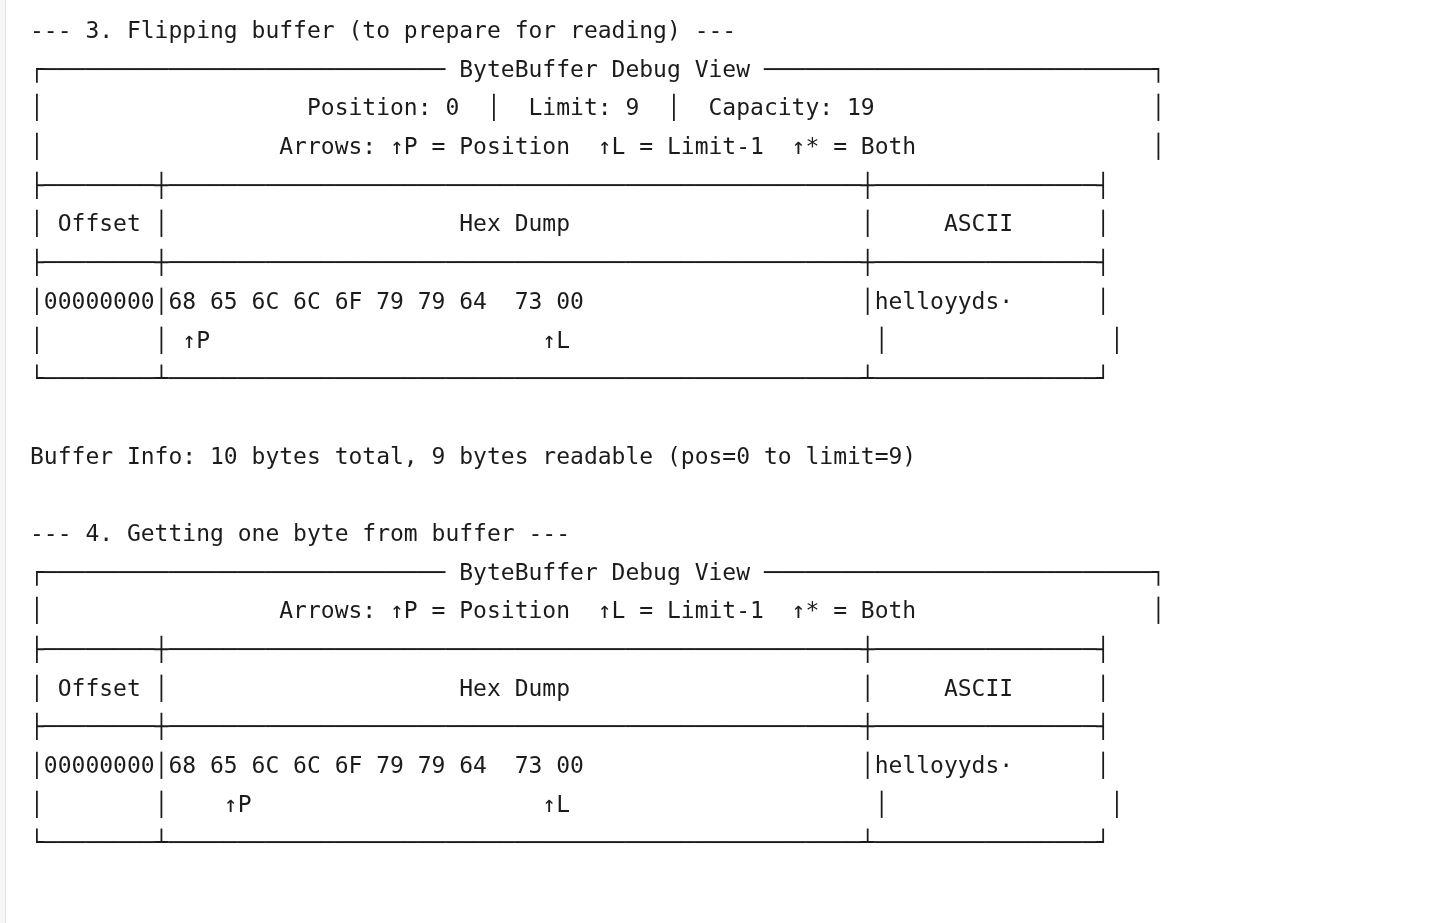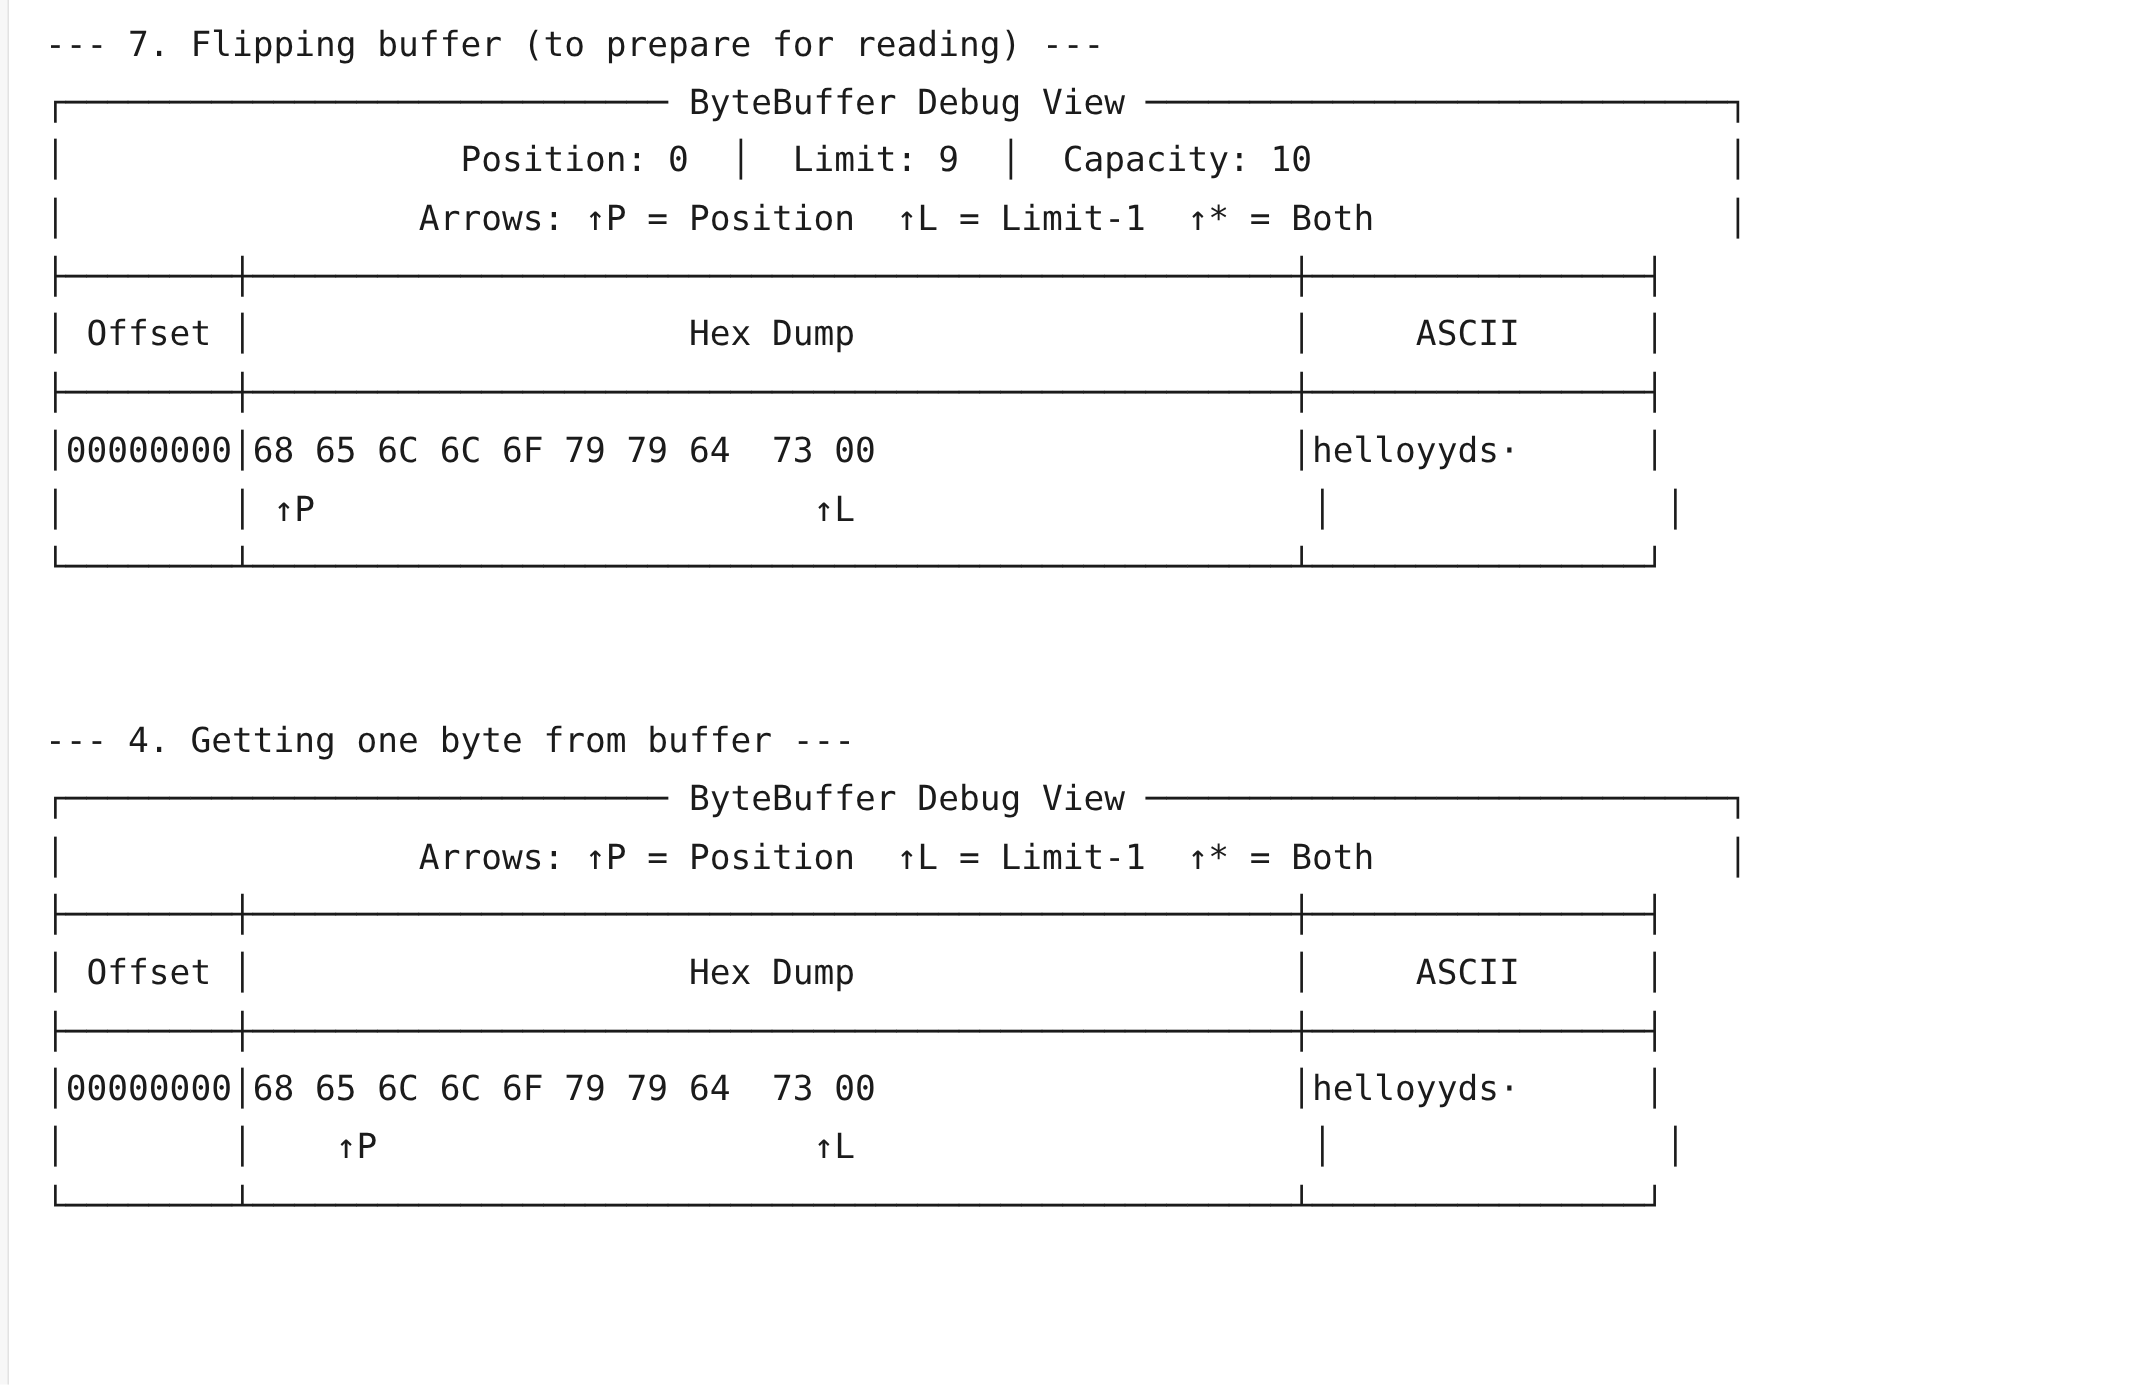--- a/index.html
+++ b/index.html
@@ -34,31 +34,32 @@
     height: 38.7px;
     line-height: 38.7px;
   }
 </style>
 </head>
 <body>
 
 <div class="gutter"></div>
 
 <div class="terminal">
-  <div class="tl">--- 7. Flipping buffer (to prepare for reading) ---</div>
+  <div class="tl">--- 3. Flipping buffer (to prepare for reading) ---</div>
   <div class="tl">┌───────────────────────────── ByteBuffer Debug View ────────────────────────────┐</div>
-  <div class="tl">│                   Position: 0  │  Limit: 9  │  Capacity: 10                    │</div>
+  <div class="tl">│                   Position: 0  │  Limit: 9  │  Capacity: 19                    │</div>
   <div class="tl">│                 Arrows: ↑P = Position  ↑L = Limit-1  ↑* = Both                 │</div>
   <div class="tl">├────────┼──────────────────────────────────────────────────┼────────────────┤</div>
   <div class="tl">│ Offset │                     Hex Dump                     │     ASCII      │</div>
   <div class="tl">├────────┼──────────────────────────────────────────────────┼────────────────┤</div>
   <div class="tl">│00000000│68 65 6C 6C 6F 79 79 64  73 00                    │helloyyds·      │</div>
   <div class="tl">│        │ ↑P                        ↑L                      │                │</div>
   <div class="tl">└────────┴──────────────────────────────────────────────────┴────────────────┘</div>
   <div class="tl"></div>
+  <div class="tl">Buffer Info: 10 bytes total, 9 bytes readable (pos=0 to limit=9)</div>
   <div class="tl"></div>
   <div class="tl">--- 4. Getting one byte from buffer ---</div>
   <div class="tl">┌───────────────────────────── ByteBuffer Debug View ────────────────────────────┐</div>
   <div class="tl">│                 Arrows: ↑P = Position  ↑L = Limit-1  ↑* = Both                 │</div>
   <div class="tl">├────────┼──────────────────────────────────────────────────┼────────────────┤</div>
   <div class="tl">│ Offset │                     Hex Dump                     │     ASCII      │</div>
   <div class="tl">├────────┼──────────────────────────────────────────────────┼────────────────┤</div>
   <div class="tl">│00000000│68 65 6C 6C 6F 79 79 64  73 00                    │helloyyds·      │</div>
   <div class="tl">│        │    ↑P                     ↑L                      │                │</div>
   <div class="tl">└────────┴──────────────────────────────────────────────────┴────────────────┘</div>

